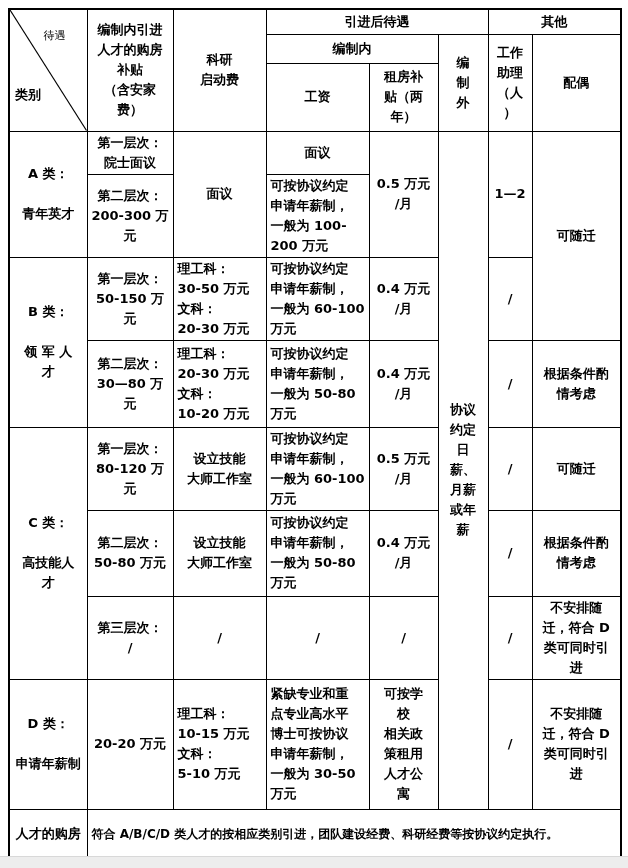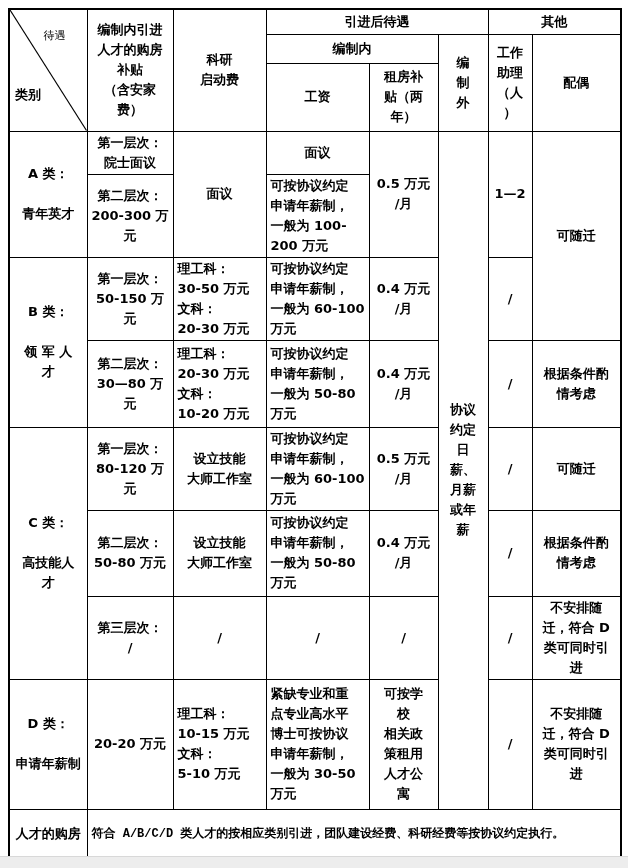--- a/index.html
+++ b/index.html
@@ -29,21 +29,21 @@
     font-weight: bold;
     font-size: 13px;
     line-height: 20px;
     text-align: center;
     vertical-align: middle;
     padding: 1px 2px;
     overflow: hidden;
   }
   .pre { white-space: pre-line; }
   .left { text-align: left; padding-left: 4px; }
-  .nowrap { white-space: nowrap; font-size: 12px; letter-spacing: 0; font-family: Liberation Mono, monospace; }
+  .nowrap { white-space: nowrap; font-size: 12px; letter-spacing: 0; }
   
   td.corner { position: relative; padding: 0; }
   td.corner svg.diag {
     position: absolute; left: 0; top: 0;
     width: 100%; height: 100%;
   }
   .corner-top {
     position: absolute; top: 16px; right: 21px;
     font-weight: normal; font-size: 11px;
   }

